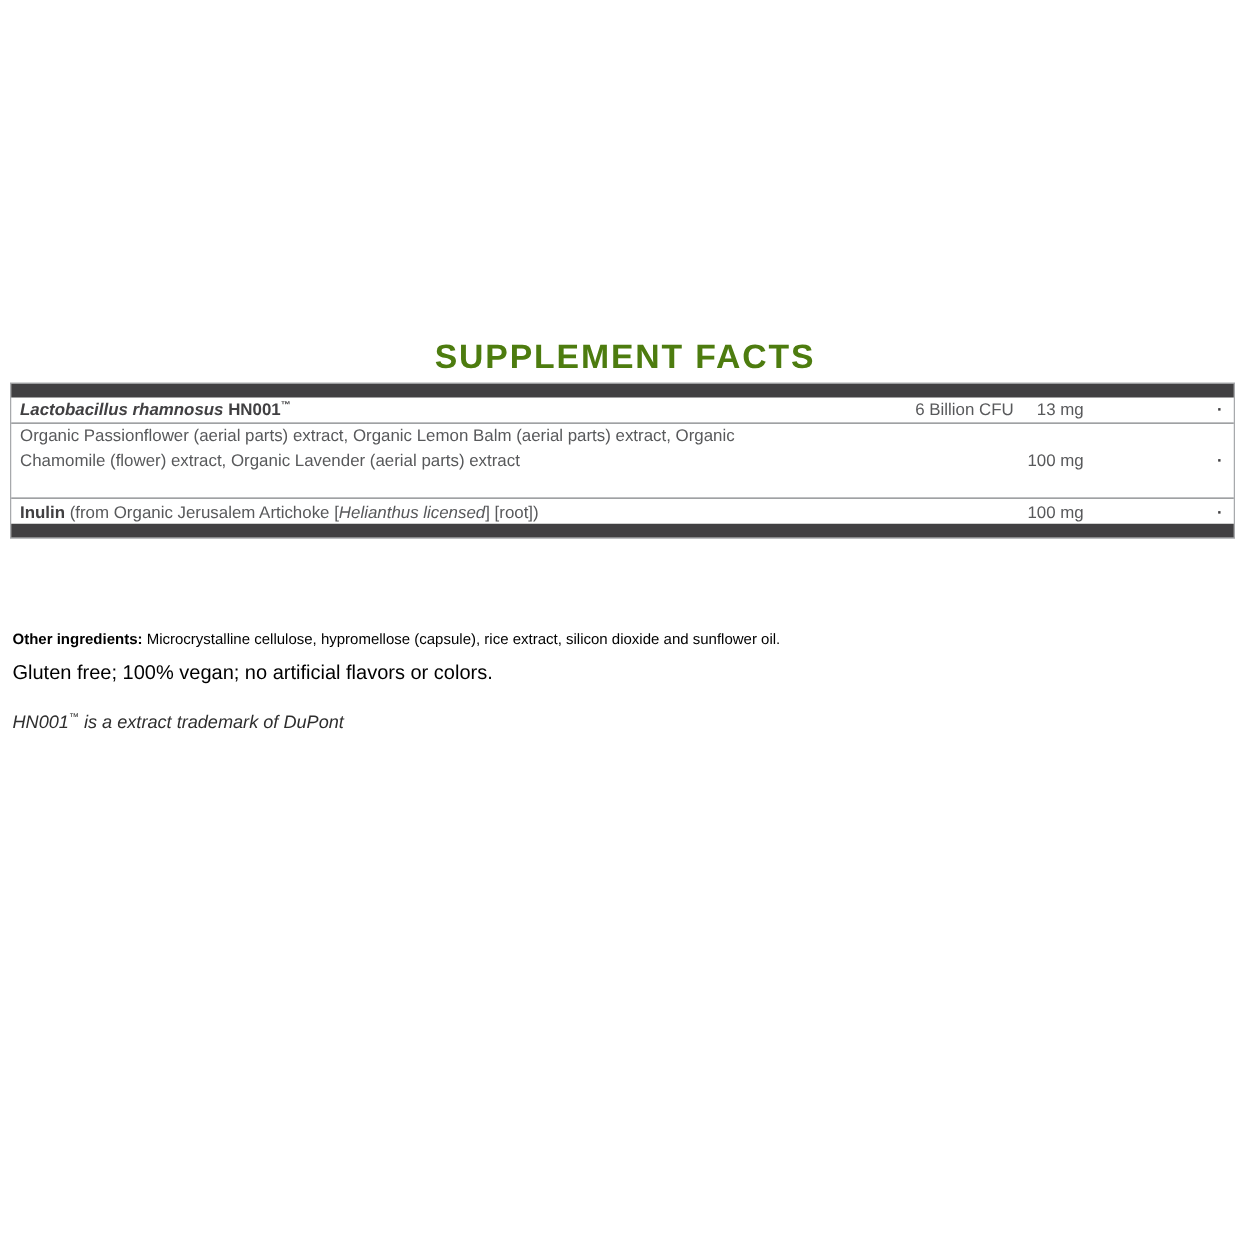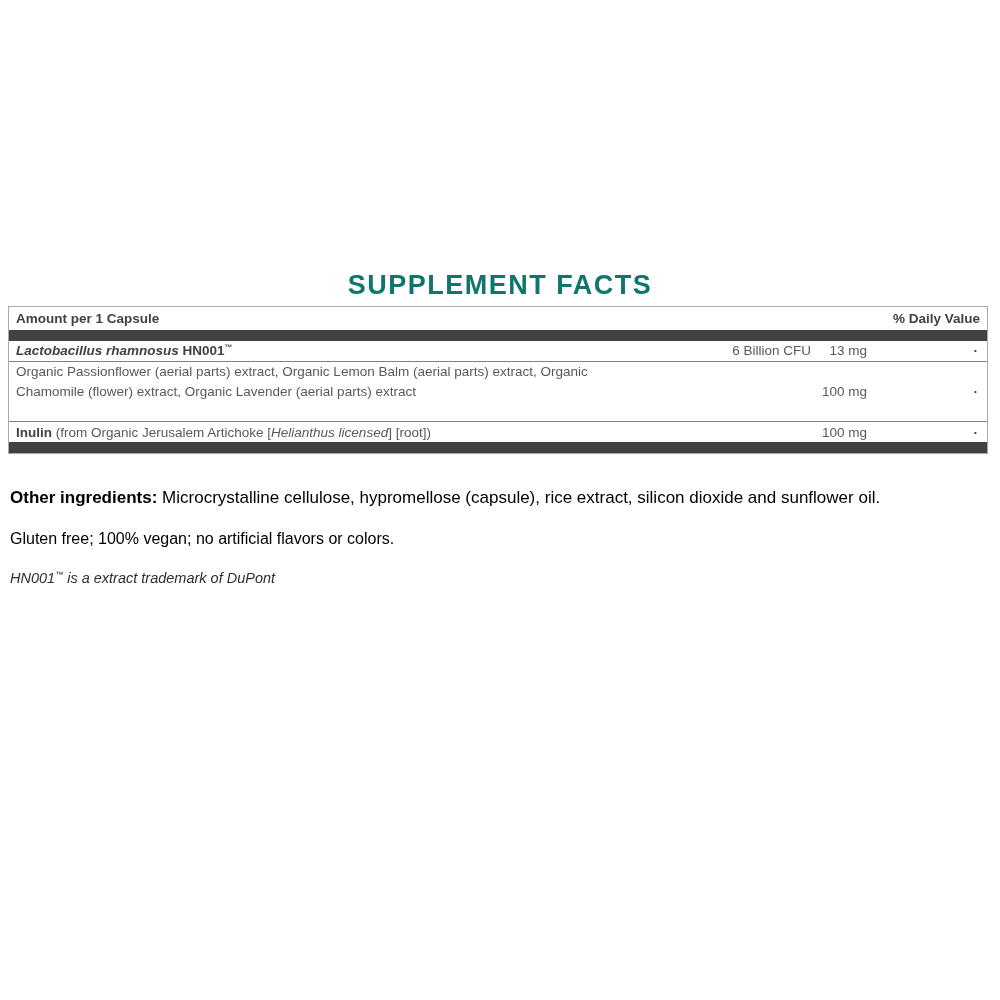--- a/index.html
+++ b/index.html
@@ -2,21 +2,21 @@
 <html><head>
 <meta charset="utf-8">
 <style>
   * { margin:0; padding:0; box-sizing:border-box; }
   html,body { width:1000px; height:1000px; background:#ffffff; overflow:hidden; }
   body { font-family:"Liberation Sans","DejaVu Sans",sans-serif; position:relative; }
 
   .page-title {
     position:absolute; top:270px; left:0; width:1000px;
     text-align:center; font-size:27px; font-weight:700;
-    letter-spacing:1.5px; color:#0f766e;
+    letter-spacing:1.5px; color:#4d7c0f;
   }
 
   .facts-table {
     position:absolute; top:306px; left:8px; width:980px;
     border:1px solid #a7a9ac; background:#ffffff;
     font-size:13.5px; color:#58595b;
   }
   .thead {
     position:relative; height:23px; line-height:23px;
     padding:0 7px; font-weight:700; color:#414042;
@@ -34,37 +34,33 @@
   .bold { font-weight:700; color:#414042; }
   .ital { font-style:italic; }
   sup.tm { font-size:8px; vertical-align:super; line-height:0; }
 
   .amt-cfu { position:absolute; right:176px; top:0; line-height:inherit; }
   .amt-mg  { position:absolute; right:120px; top:0; line-height:inherit; }
   .dv      { position:absolute; right:9px;  top:0; line-height:inherit; font-weight:700; color:#414042; }
   .row-2 .amt-mg, .row-2 .dv { top:20px; line-height:20px; }
 
   .foot-right { position:absolute; left:714px; top:0; }
-  .note-ingredients { position:absolute; top:488px; left:10px; font-size:17px; line-height:20px; width:980px; }
+  .note-ingredients { position:absolute; top:501px; left:10px; font-size:12px; line-height:20px; width:980px; }
   .note-claims      { position:absolute; top:529px; left:10px; font-size:16px; line-height:20px; width:980px; }
   .note-trademark   { position:absolute; top:569px; left:10px; font-size:14.5px; line-height:19px; font-style:italic; color:#2e2e2e; }
   .note-trademark sup.tm { font-size:8px; }
   .serif-bold { font-weight:700; }
 </style>
 </head>
 <body>
 
 <div class="page-title">SUPPLEMENT FACTS</div>
 
 <div class="facts-table">
 
-  <div class="thead">
-    <span>Amount per 1 Capsule</span>
-    <span class="th-right">% Daily Value</span>
-  </div>
 
   <div class="dark-bar"></div>
 
   <div class="row row-1">
     <span class="bold ital">Lactobacillus rhamnosus</span><span class="bold"> HN001</span><sup class="tm bold">™</sup>
     <span class="amt-cfu">6 Billion CFU</span>
     <span class="amt-mg">13 mg</span>
     <span class="dv">·</span>
   </div>
 

